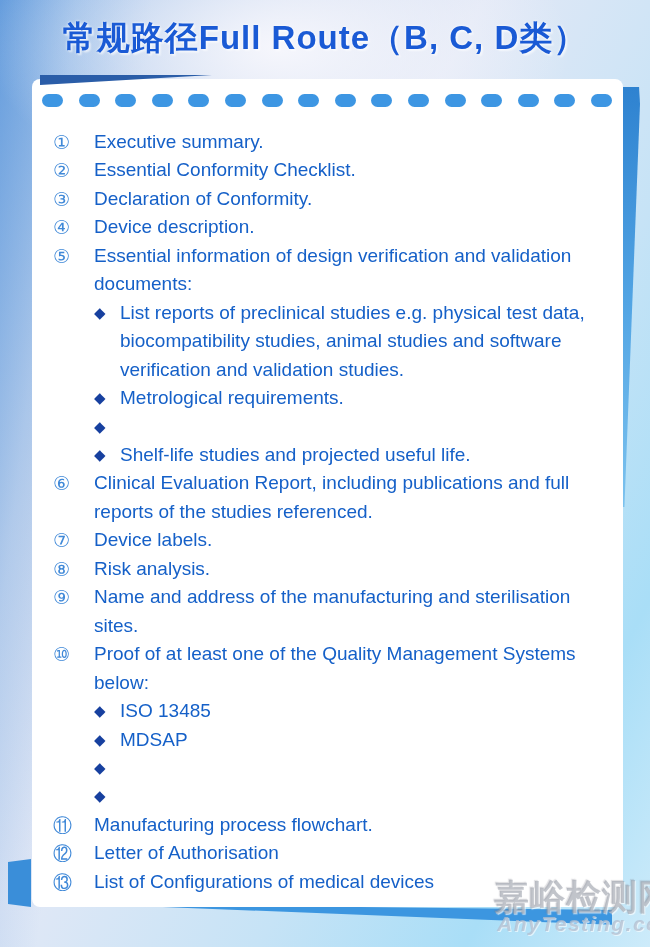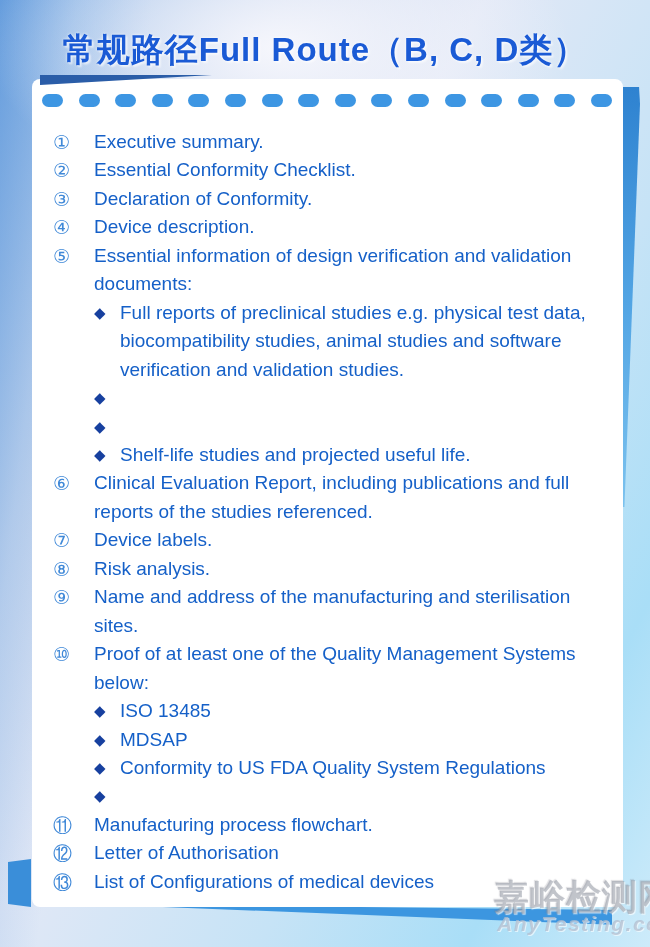--- a/index.html
+++ b/index.html
@@ -6,21 +6,21 @@
   html,body { width:650px; }
   .page {
     position:relative; width:650px; height:947px; overflow:hidden;
     font-family:"Liberation Sans","DejaVu Sans",sans-serif;
     background:
       radial-gradient(ellipse 45% 16% at 43% 5%, rgba(248,248,253,0.95), rgba(248,248,253,0) 100%),
       linear-gradient(97deg, rgba(64,134,213,0.55) 0%, rgba(94,156,222,0.25) 10%, rgba(160,200,238,0) 20%),
       linear-gradient(118deg, #93b9e7 0%, #ccd9ef 25%, #e2e8f6 42%, #c6e3f6 66%, #a9def7 84%, #cdebfa 100%);
   }
   .title {
-    position:absolute; top:28px; left:0; right:0; text-align:center;
+    position:absolute; top:16px; left:0; right:0; text-align:center;
     font-size:33px; font-weight:800; letter-spacing:1px; white-space:nowrap;
     color:#1a5ad5;
     text-shadow:0 0 3px rgba(255,255,255,0.85), 2px 2px 2px rgba(255,255,255,0.55);
   }
   
   .accent { position:absolute; }
   .accent-right {
     left:621px; top:87px; width:19px; height:420px;
     background:linear-gradient(to bottom, #2e82d0 0%, #55a7e5 55%, #7cc2ee 100%);
     clip-path:polygon(0 0, 95% 0, 100% 4%, 18% 100%, 0 100%);
@@ -125,24 +125,25 @@
         <div class="item">
           <span class="num">④</span>
           <span class="txt">Device description.</span>
         </div>
         <div class="item">
           <span class="num">⑤</span>
           <span class="txt">Essential information of design verification and validation documents:</span>
         </div>
         <div class="sub">
           <span class="diamond">◆</span>
-          <span class="txt">Full reports of preclinical studies e.g. physical test data, biocompatibility studies, animal studies and software verification and validation studies.</span>
-        </div>
-        <div class="sub">
-          <span class="diamond">◆</span>
+          <span class="txt">List reports of preclinical studies e.g. physical test data, biocompatibility studies, animal studies and software verification and validation studies.</span>
+        </div>
+        <div class="sub">
+          <span class="diamond">◆</span>
+          <span class="txt">Metrological requirements.</span>
         </div>
         <div class="sub">
           <span class="diamond">◆</span>
         </div>
         <div class="sub">
           <span class="diamond">◆</span>
           <span class="txt">Shelf-life studies and projected useful life.</span>
         </div>
         <div class="item">
           <span class="num">⑥</span>
@@ -167,21 +168,20 @@
         <div class="sub">
           <span class="diamond">◆</span>
           <span class="txt">ISO 13485</span>
         </div>
         <div class="sub">
           <span class="diamond">◆</span>
           <span class="txt">MDSAP</span>
         </div>
         <div class="sub">
           <span class="diamond">◆</span>
-          <span class="txt">Conformity to US FDA Quality System Regulations</span>
         </div>
         <div class="sub">
           <span class="diamond">◆</span>
         </div>
         <div class="item">
           <span class="num">⑪</span>
           <span class="txt">Manufacturing process flowchart.</span>
         </div>
         <div class="item">
           <span class="num">⑫</span>

